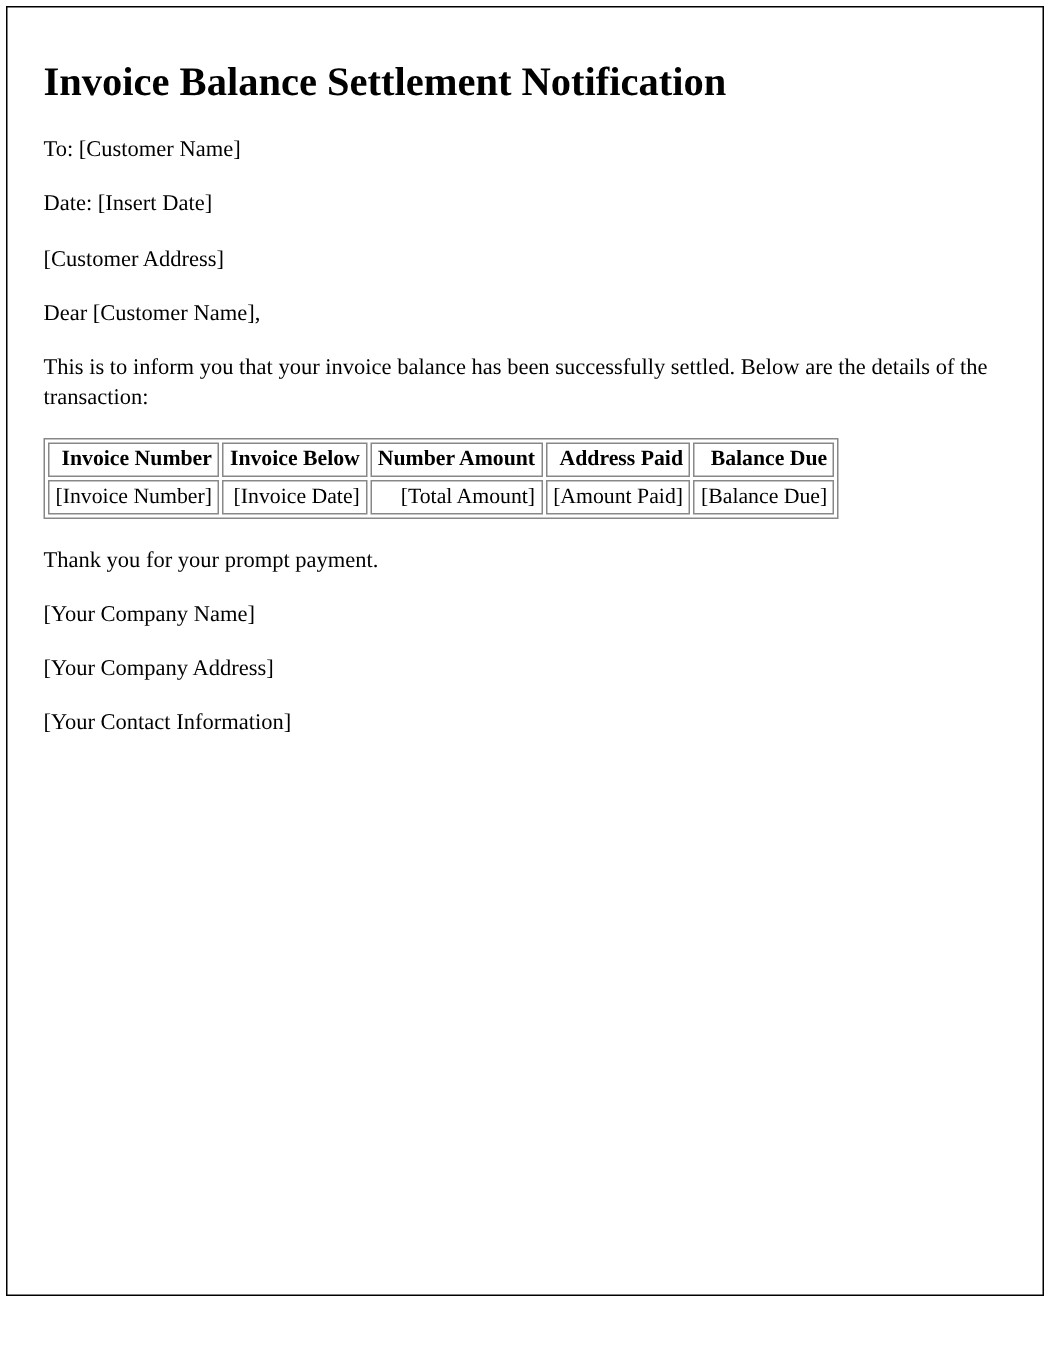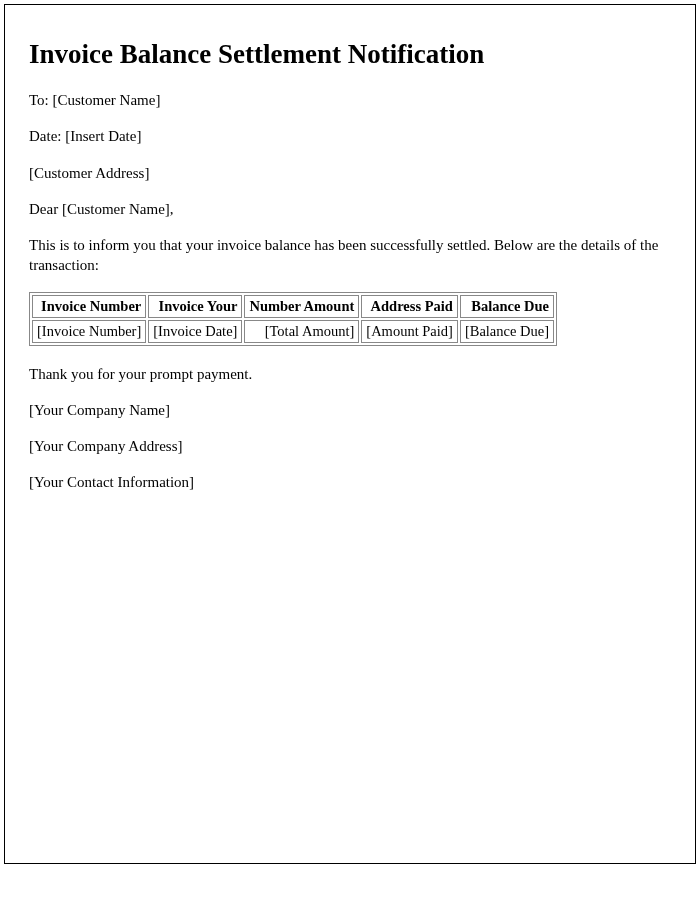--- a/index.html
+++ b/index.html
@@ -58,21 +58,21 @@
   <p>To: [Customer Name]</p>
   <p>Date: [Insert Date]</p>
   <p>[Customer Address]</p>
   <p>Dear [Customer Name],</p>
   <p>This is to inform you that your invoice balance has been successfully settled. Below are the details of the transaction:</p>
 
   <table>
     <tbody>
         <tr>
       <th>Invoice Number</th>
-      <th>Invoice Your</th>
+      <th>Invoice Below</th>
       <th>Number Amount</th>
       <th>Address Paid</th>
       <th>Balance Due</th>
     </tr>
     <tr>
       <td>[Invoice Number]</td>
       <td>[Invoice Date]</td>
       <td>[Total Amount]</td>
       <td>[Amount Paid]</td>
       <td>[Balance Due]</td>

